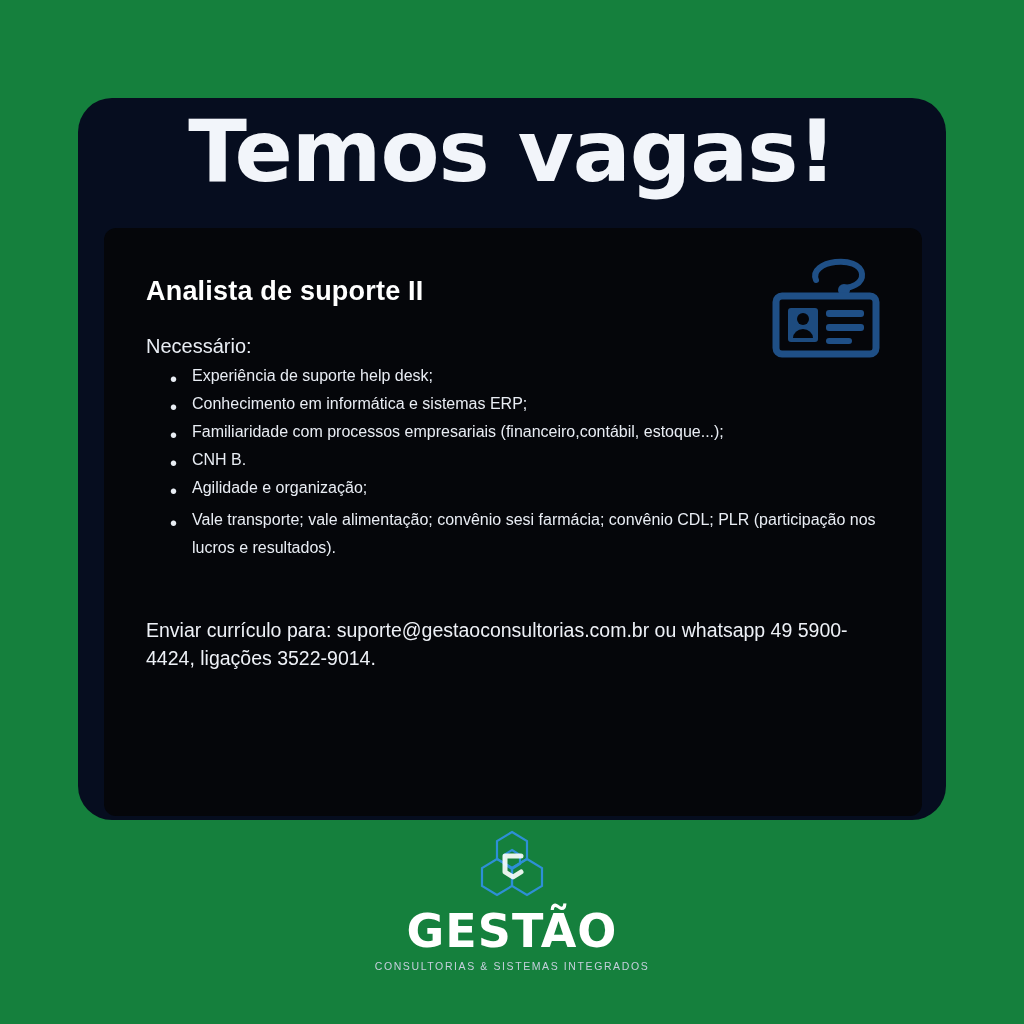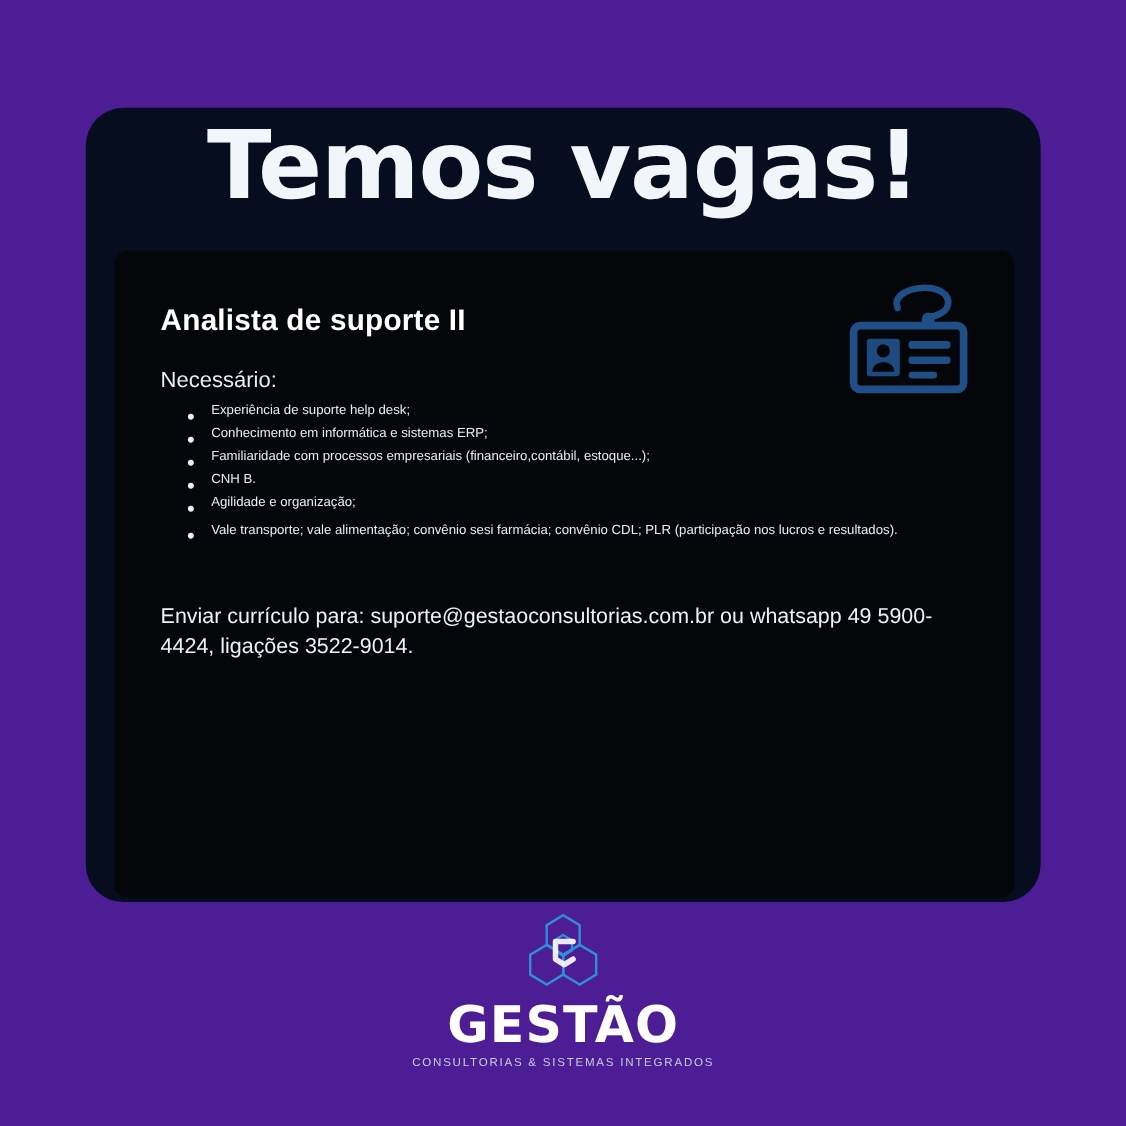--- a/index.html
+++ b/index.html
@@ -10,21 +10,21 @@
     width: 1024px;
     height: 1024px;
     background: #0b1b3a;
     font-family: "Liberation Sans", sans-serif;
     overflow: hidden;
   }
   .poster {
     position: relative;
     width: 1024px;
     height: 1024px;
-    background: #4c1d95;
+    background: #15803d;
     box-sizing: border-box;
   }
   
   .backdrop {
     position: absolute;
     left: 78px;
     top: 98px;
     width: 868px;
     height: 722px;
     background: #060d1f;
@@ -66,21 +66,21 @@
     font-size: 20px;
     margin: 28px 0 4px 20px;
   }
   ul.req-list, ul.ben-list {
     margin: 4px 0 0 0;
     padding-left: 62px;
     list-style: none;
   }
   ul.req-list li, ul.ben-list li {
     color: #e9edf4;
-    font-size: 12px;
+    font-size: 16px;
     line-height: 1.75;
     position: relative;
     padding-left: 4px;
   }
   ul.req-list li::before, ul.ben-list li::before {
     content: "•";
     position: absolute;
     left: -18px;
     top: 0;
     color: #e9edf4;

